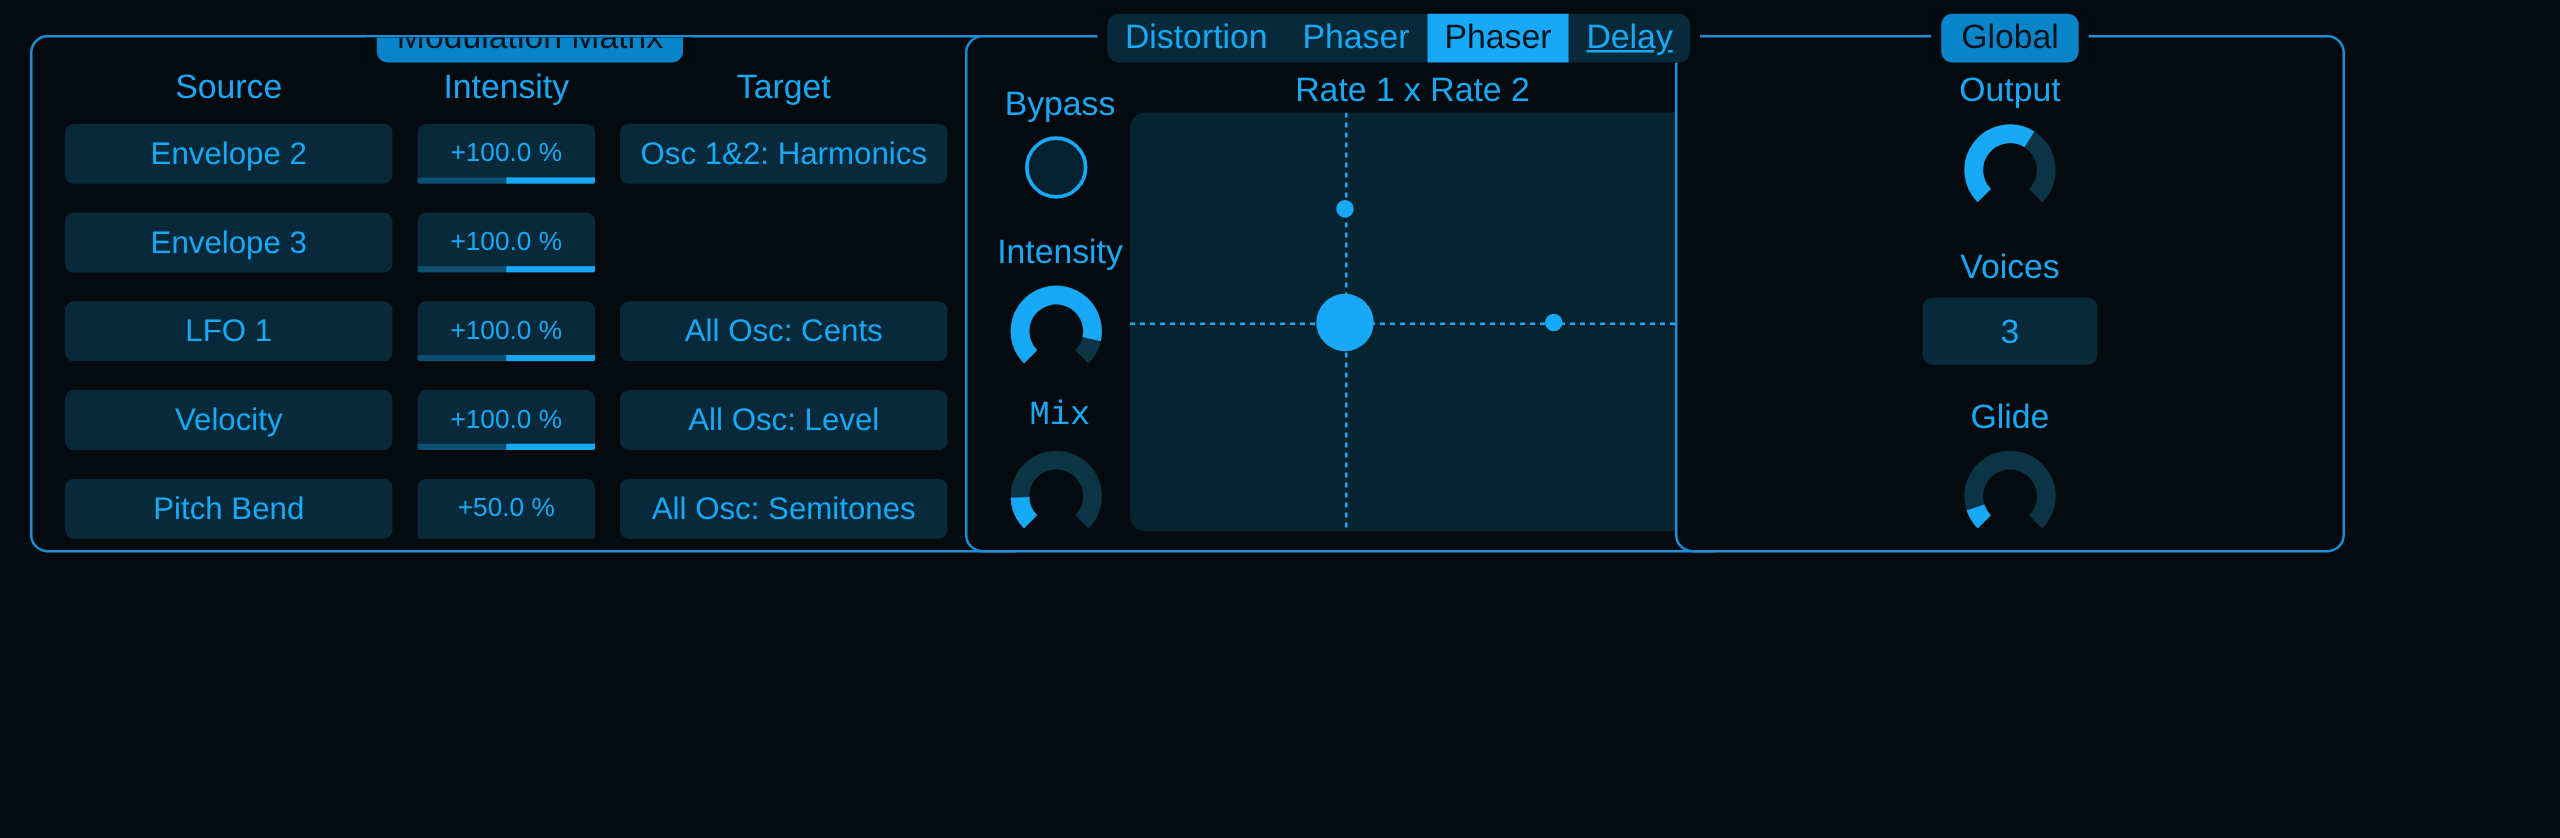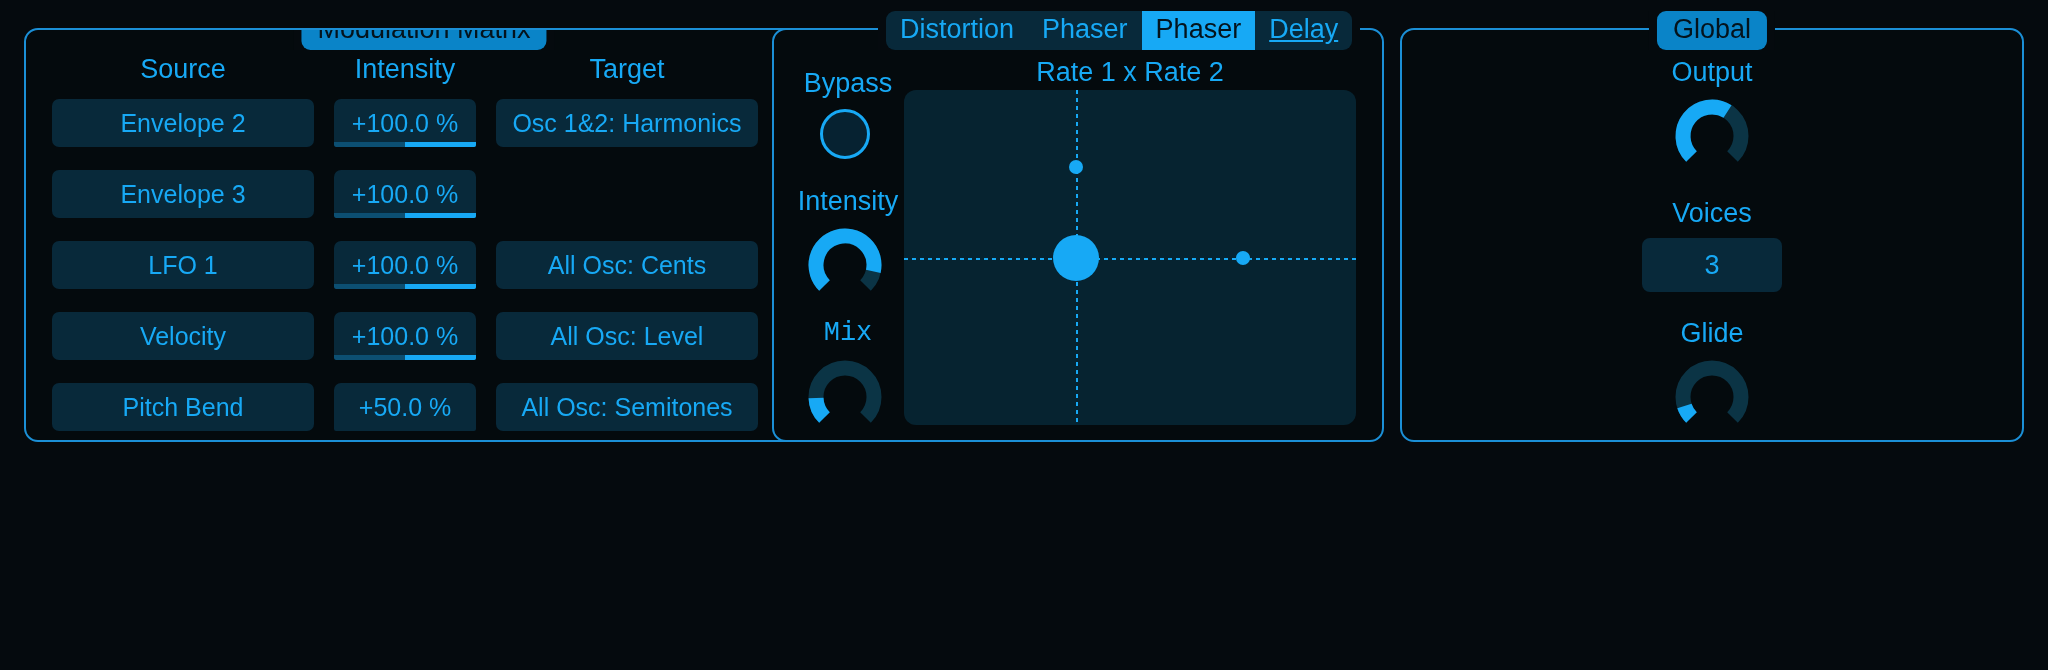--- a/index.html
+++ b/index.html
@@ -97,21 +97,21 @@
     align-items: center;
     justify-content: center;
     color: var(--text);
     font-size: 25px;
     white-space: nowrap;
     overflow: hidden;
   }
   .cell.intensity {
     position: relative;
     border-radius: 7px 7px 2px 2px;
-    font-size: 25px;
+    font-size: 21px;
   }
   .i-track {
     position: absolute;
     left: 0; right: 0; bottom: 0;
     height: 5px;
     background: var(--track);
     border-radius: 0 0 2px 2px;
   }
   .i-fill {
     position: absolute;
@@ -188,21 +188,21 @@
   .xy-handle {
     position: absolute;
     border-radius: 50%;
     background: var(--accent);
     transform: translate(-50%, -50%);
   }
   .xy-handle.big  { width: 46px; height: 46px; }
   .xy-handle.small{ width: 14px; height: 14px; }
 
   
-  #global-panel { left: 1400px; top: 28px; width: 624px; height: 414px; }
+  #global-panel { left: 1340px; top: 28px; width: 536px; height: 414px; }
   #global-legend { left: 50%; transform: translateX(-50%); }
 
   .glob-item { position: absolute; text-align: center; }
   .glob-label {
     font-size: 27px;
     color: var(--text);
     white-space: nowrap;
   }
   #output-label { left: 0; right: 0; top: 27px; }
   #output-knob  { left: 50%; margin-left: -40px; top: 66px; }

